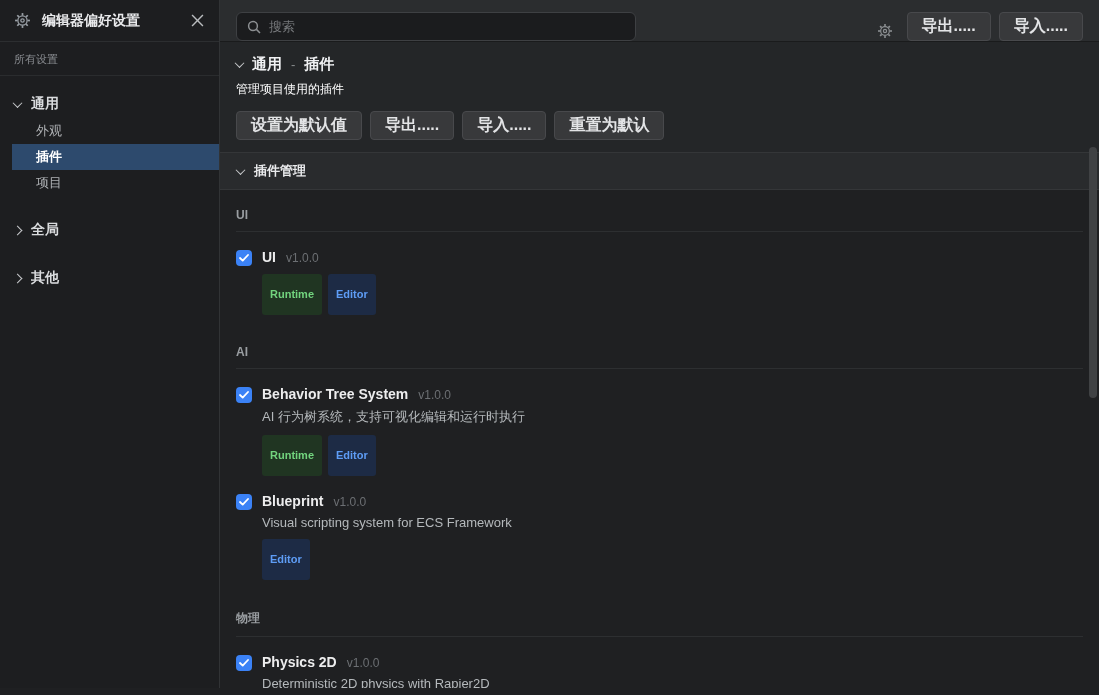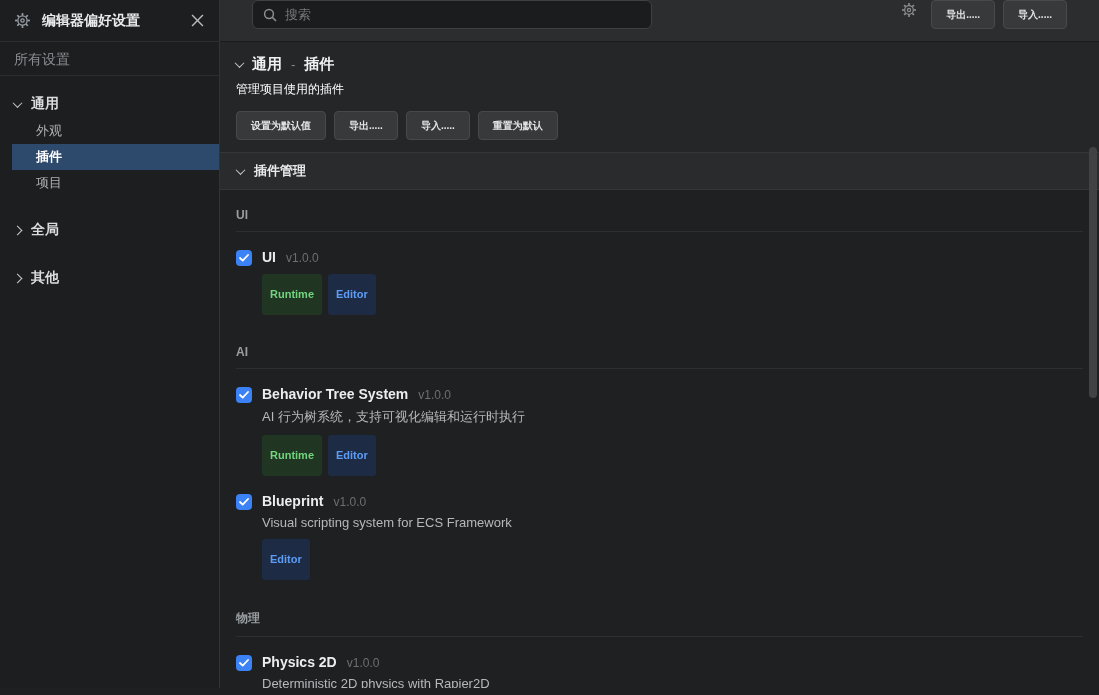--- a/index.html
+++ b/index.html
@@ -8,44 +8,44 @@
     font-family: "Liberation Sans", "DejaVu Sans", sans-serif;
     background:#1f2022; color:#d7d9db; font-size:13px;
   }
   .app { display:flex; width:1099px; height:688px; }
 
   
   .sidebar { width:220px; min-width:220px; background:#1d1e20; border-right:1px solid #313335; display:flex; flex-direction:column; }
   .sb-header { height:42px; display:flex; align-items:center; padding:0 12px; border-bottom:1px solid #2c2e30; }
   .sb-title { flex:1; margin-left:10px; font-size:14px; font-weight:bold; color:#e8e9eb; white-space:nowrap; }
   .icon-btn { display:flex; align-items:center; justify-content:center; width:20px; height:20px; cursor:pointer; }
-  .sb-all { height:34px; line-height:34px; padding:0 14px; font-size:14px; color:#8a8d91; border-bottom:1px solid #2a2c2e; }
+  .sb-all { height:34px; line-height:34px; padding:0 14px; font-size:11px; color:#8a8d91; border-bottom:1px solid #2a2c2e; }
   .tree { padding-top:10px; }
   .group-row { height:28px; display:flex; align-items:center; padding:0 14px; margin-top:4px; cursor:pointer; }
   .group-row .glabel { margin-left:10px; font-size:14px; font-weight:bold; color:#dadcde; }
   .group-row.spaced { margin-top:20px; }
   .child-row { height:26px; line-height:26px; margin-left:12px; padding-left:24px; font-size:13px; color:#aeb1b4; cursor:pointer; }
   .child-row.selected { background:#2d4a6d; color:#ffffff; font-weight:bold; }
 
   
   .chev { width:7px; height:7px; border-right:1.6px solid #9aa0a6; border-bottom:1.6px solid #9aa0a6; display:inline-block; flex:none; }
   .chev.down { transform:rotate(45deg) translate(-1px,-1px); }
   .chev.right { transform:rotate(-45deg); }
   .chev.light { border-color:#c8cacc; }
 
   
   .main { flex:1; display:flex; flex-direction:column; position:relative; background:#1f2022; min-width:0; }
 
-  .topbar { height:42px; background:#2b2d2f; display:flex; align-items:flex-start; padding:0 32px; border-bottom:1px solid #1a1b1c; }
+  .topbar { height:42px; background:#2b2d2f; display:flex; align-items:flex-end; padding:0 16px; border-bottom:1px solid #1a1b1c; }
   .search-box { width:400px; height:29px; background:#1b1c1e; border:1px solid #3e4043; border-radius:6px; display:flex; align-items:center; padding:0 10px; gap:8px; }
   .search-box input { flex:1; background:transparent; border:none; outline:none; color:#cfd1d3; font-size:13px; font-family:inherit; }
   .search-box input::placeholder { color:#77797c; }
   .topbar .spacer { flex:1; }
   .topbar .gear-wrap { margin-right:12px; }
-  .btn { height:29px; padding:0 14px; background:#38393b; border:1px solid #48494c; border-radius:4px; color:#e3e4e6; font-size:10px; font-weight:bold; display:inline-flex; align-items:center; cursor:pointer; white-space:nowrap; }
+  .btn { height:29px; padding:0 14px; background:#38393b; border:1px solid #48494c; border-radius:4px; color:#e3e4e6; font-size:16px; font-weight:bold; display:inline-flex; align-items:center; cursor:pointer; white-space:nowrap; }
   .btn + .btn { margin-left:8px; }
 
   .page-header { background:#242628; padding:13px 16px 12px; border-bottom:1px solid #343638; }
   .breadcrumb { display:flex; align-items:center; gap:9px; }
   .crumb { font-size:15px; font-weight:bold; color:#f0f1f3; }
   .crumb-sep { font-size:13px; color:#8a8d90; }
   .subtitle { margin-top:7px; font-size:12px; color:#ffffff; }
   .actions { margin-top:13px; display:flex; }
 
   .section-strip { height:37px; background:#292b2d; display:flex; align-items:center; gap:10px; padding:0 17px; border-bottom:1px solid #343638; }

